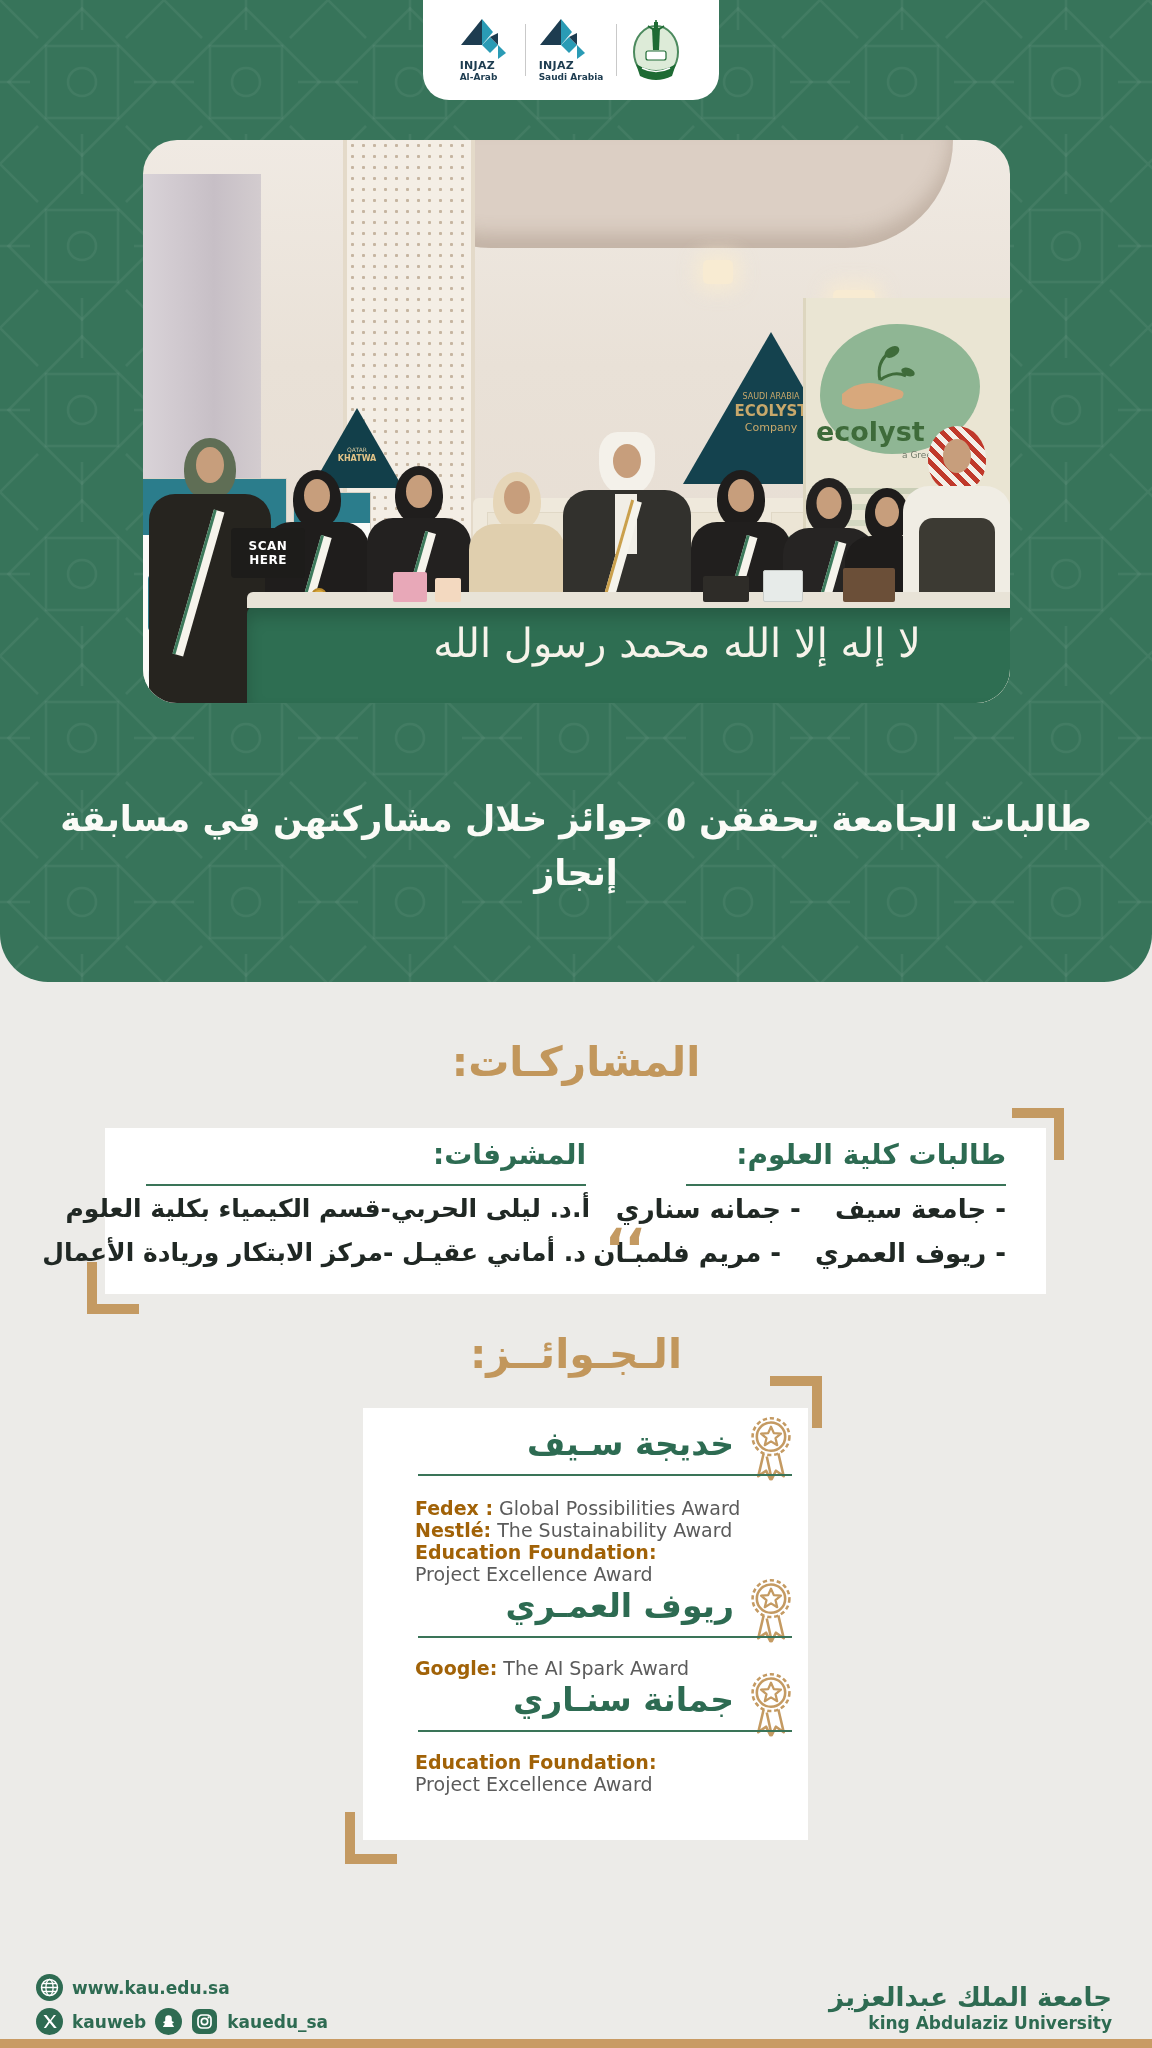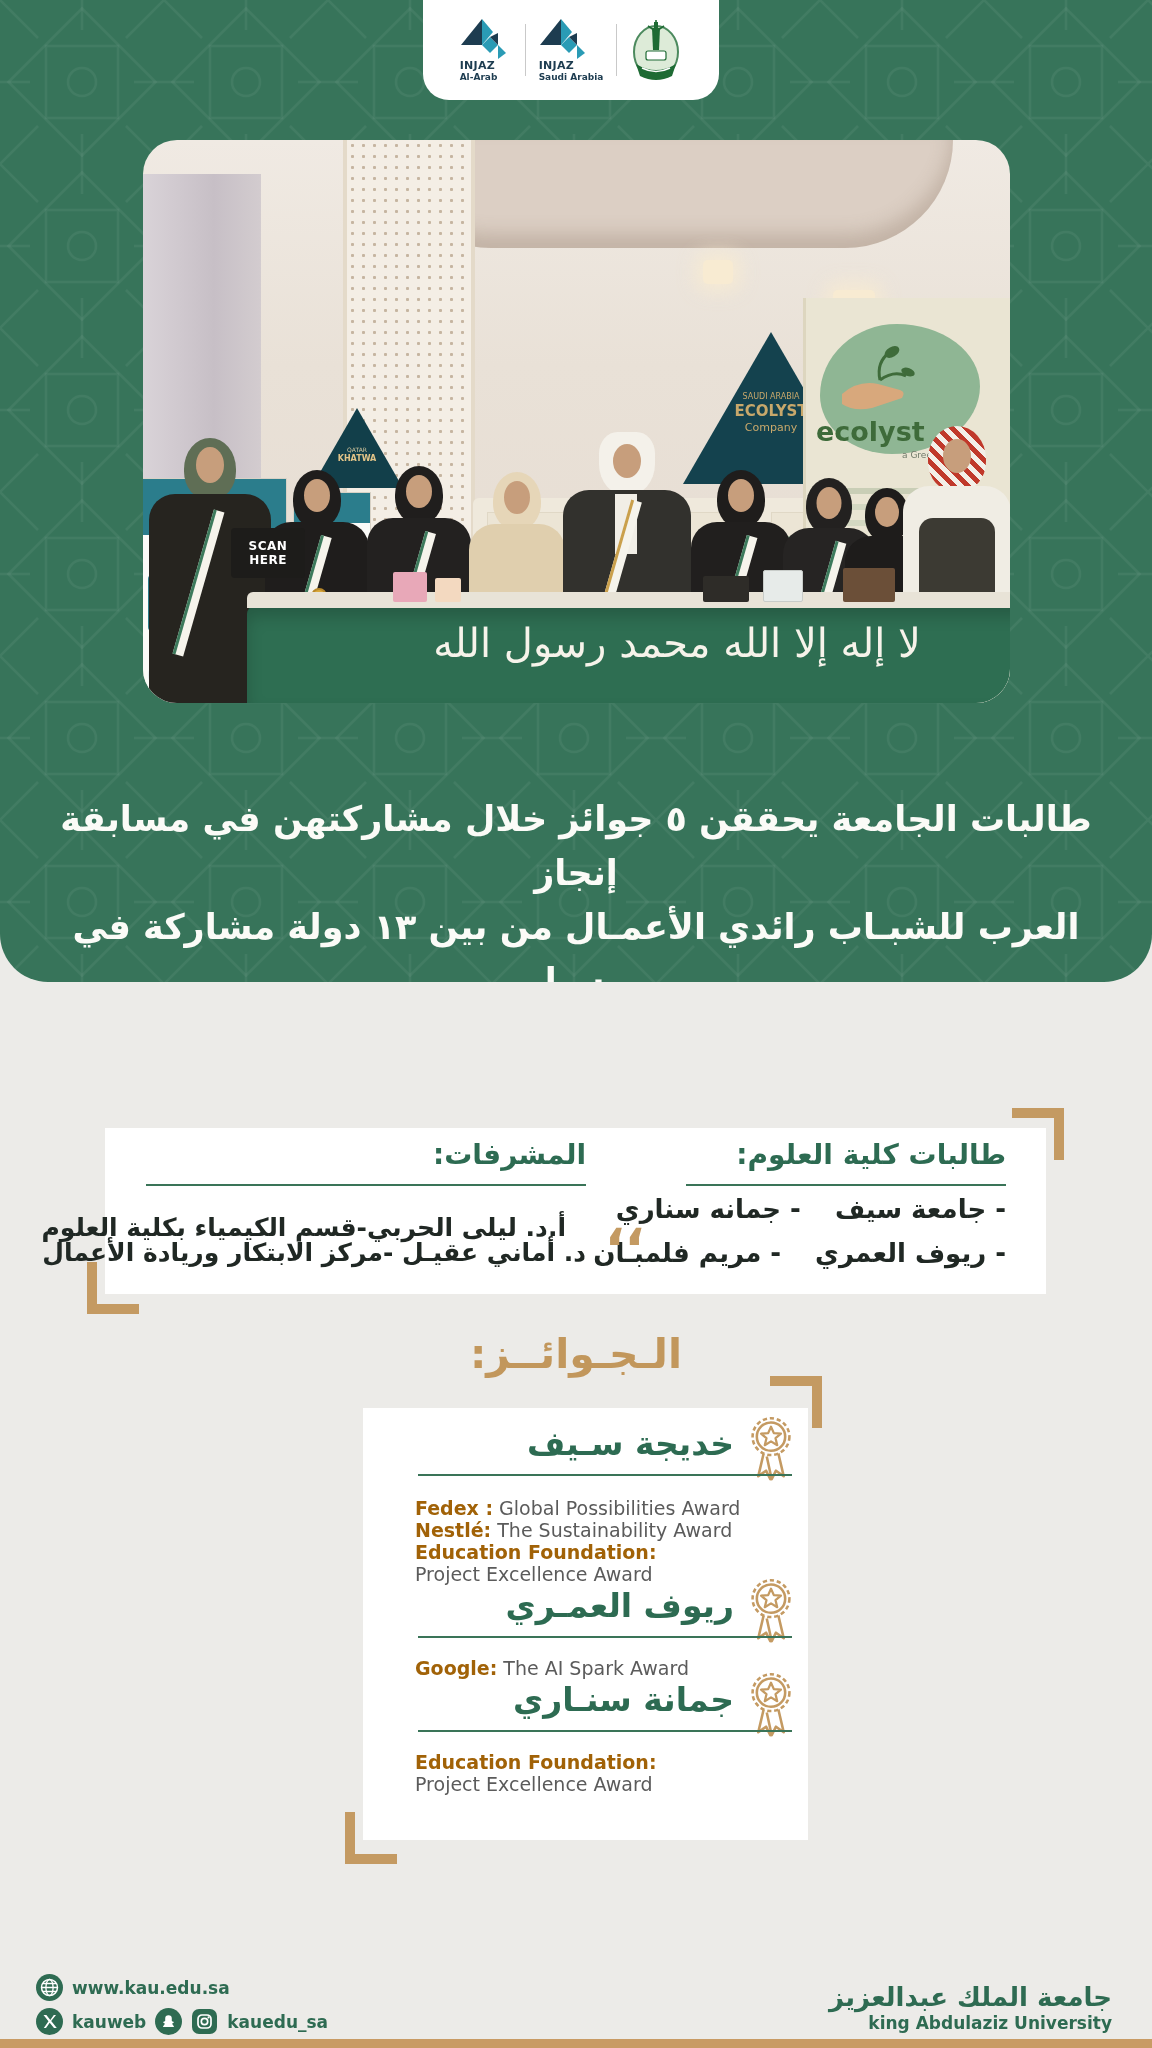--- a/index.html
+++ b/index.html
@@ -108,21 +108,20 @@
             <circle cx="82" cy="82" r="14"></circle>
           </g>
         </pattern>
       </defs>
       <rect width="1152" height="982" fill="url(#geo)"></rect>
     </svg>
 
 
     <div class="bodytext">
       <div>طالبات الجامعة يحققن ٥ جوائز خلال مشاركتهن في مسابقة إنجاز</div>
-      <div>العرب للشبـاب رائدي الأعمـال من بين ١٣ دولة مشاركة في مسـار</div>
 
     </div>
   </div>
 
   <div class="logo-card">
     <div class="logo-unit">
       <svg width="52" height="42" viewBox="0 0 52 42">
         <polygon points="1,27 22,1 22,27" fill="#1D3C50"></polygon>
         <polygon points="22,1 33,14 22,27" fill="#2A9BB5"></polygon>
         <polygon points="22,27 30,35 38,27 30,19" fill="#2A9BB5"></polygon>
@@ -291,41 +290,42 @@
       <div class="shahada">لا إله إلا الله محمد رسول الله</div>
     </div>
     <div class="item" style="left:250px;top:432px;width:34px;height:30px;background:#E8A8B8;z-index:30;"></div>
     <div class="item" style="left:292px;top:438px;width:26px;height:24px;background:#f3d9c0;z-index:30;"></div>
     <div class="item" style="left:560px;top:436px;width:46px;height:26px;background:#2E2C28;z-index:30;"></div>
     <div class="item" style="left:620px;top:430px;width:40px;height:32px;background:#e7ebe9;border:1px solid #c8ccc9;z-index:30;"></div>
     <div class="item" style="left:700px;top:428px;width:52px;height:34px;background:#6b4f38;z-index:30;"></div>
     <div class="scan">SCAN HERE</div>
   </div>
 
+  <div class="section-h" style="top:1038px;">المشاركـات:</div>
 
   <div class="card" style="left:105px;top:1128px;width:941px;height:166px;">
     <div class="bracket tr" style="top:-20px;right:-18px;"></div>
     <div class="bracket bl" style="bottom:-20px;left:-18px;"></div>
 
     <div class="col-h" style="top:10px;right:40px;">طالبات كلية العلوم:</div>
     <div class="g-line" style="top:56px;right:40px;width:320px;"></div>
     <div class="p-row" style="top:66px;right:40px;">
       <span>- جامعة سيف</span>
       <span>- جمانه سناري</span>
     </div>
     <div class="p-row" style="top:110px;right:40px;">
       <span>- ريوف العمري</span>
       <span>- مريم فلمبـان</span>
     </div>
 
     <div class="quote" style="left:500px;top:84px;">،،</div>
 
     <div class="col-h" style="top:10px;right:460px;">المشرفات:</div>
     <div class="g-line" style="top:56px;right:460px;width:440px;"></div>
-    <div class="sup-row" style="top:66px;right:480px;margin-top:19px;">أ.د. ليلى الحربي-قسم الكيمياء بكلية العلوم</div>
+    <div class="sup-row" style="top:66px;right:456px;">أ.د. ليلى الحربي-قسم الكيمياء بكلية العلوم</div>
     <div class="sup-row" style="top:110px;right:460px;">د. أماني عقيـل -مركز الابتكار وريادة الأعمال</div>
   </div>
 
   <div class="section-h" style="top:1330px;">الـجـوائــز:</div>
 
   <div class="card" style="left:363px;top:1408px;width:445px;height:432px;">
     <div class="bracket tr" style="top:-32px;right:-14px;"></div>
     <div class="bracket bl" style="bottom:-24px;left:-18px;"></div>
 
     <svg width="58" height="68" viewBox="0 0 40 48" style="position:absolute;right:8px;top:6px;">

